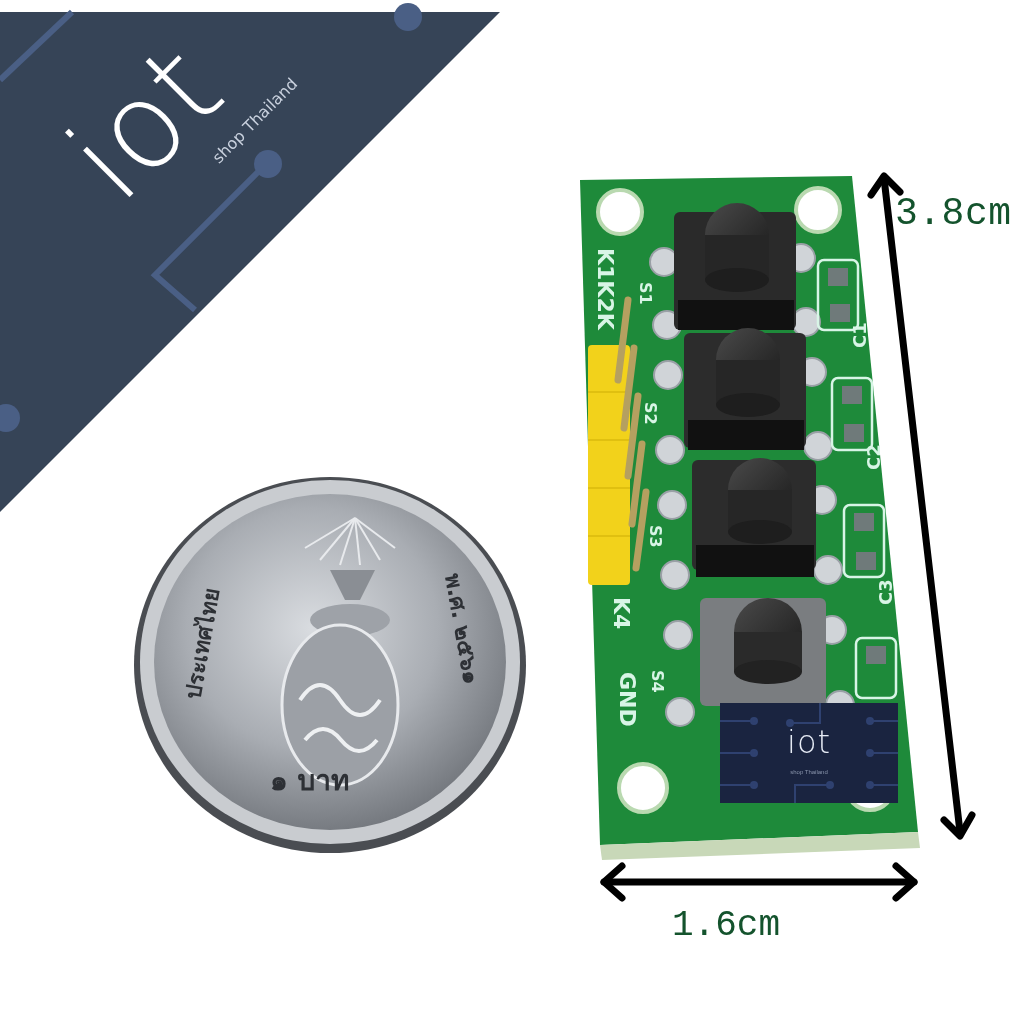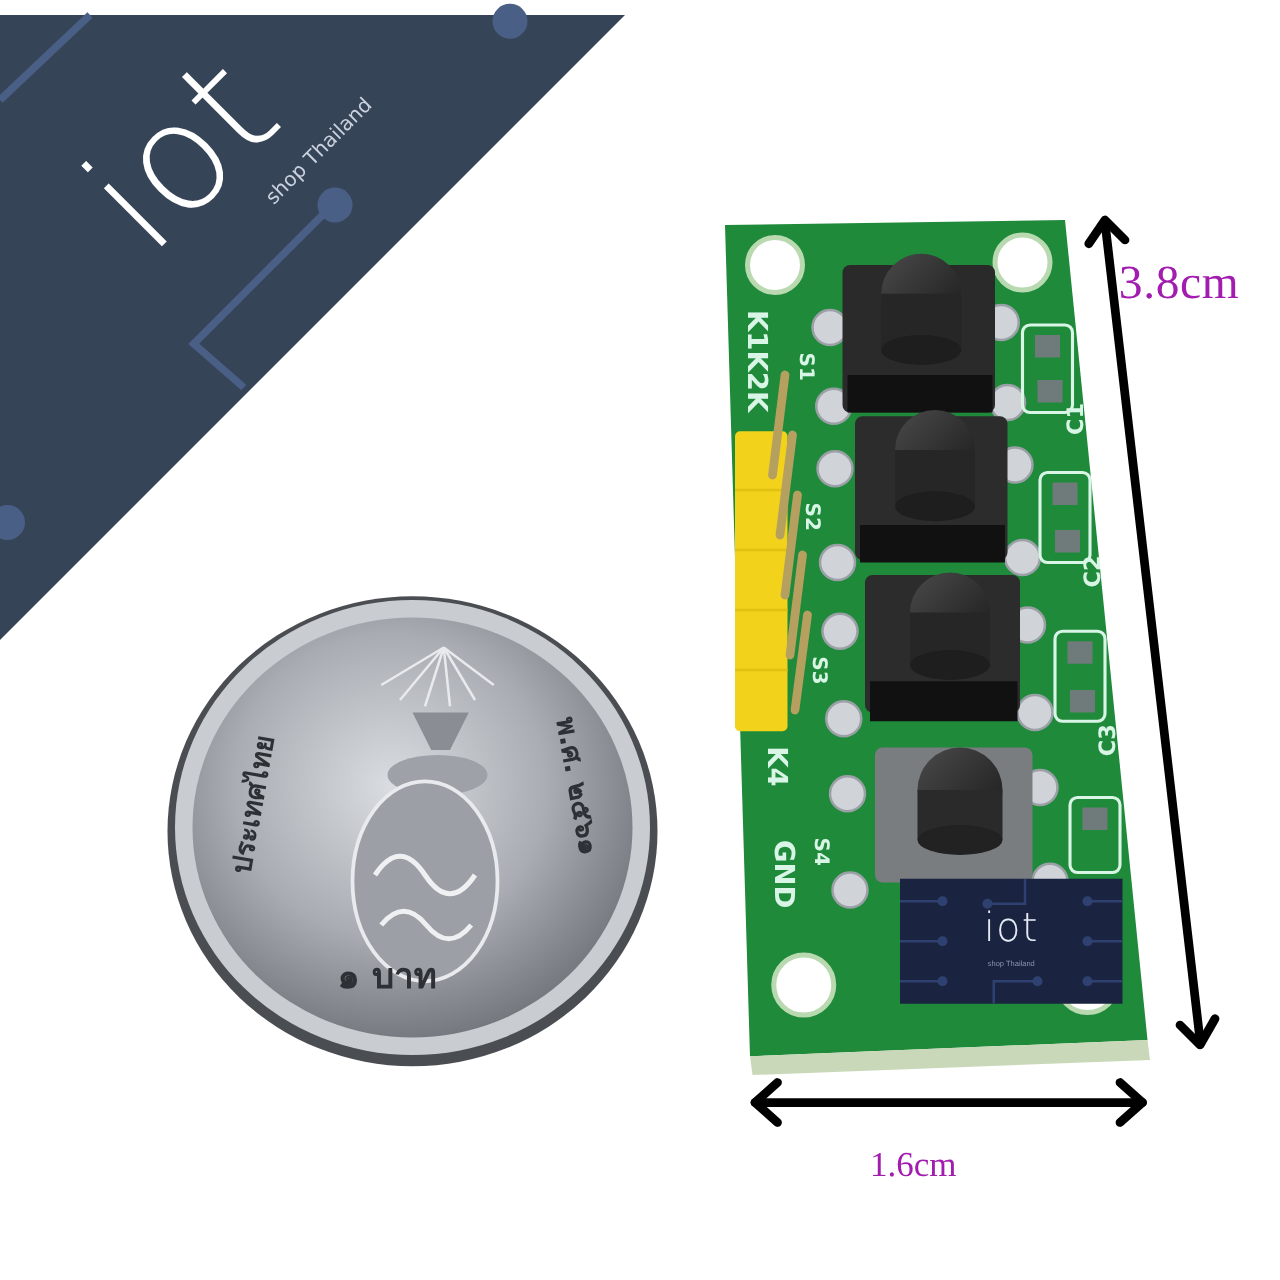--- a/index.html
+++ b/index.html
@@ -1,20 +1,20 @@
 <!DOCTYPE html>
 <html><head>
 <meta charset="utf-8">
 <style>
   html, body { margin: 0; padding: 0; background: #ffffff; }
   body { width: 1024px; height: 1024px; position: relative; overflow: hidden; font-family: "Liberation Sans", sans-serif; }
   .layer { position: absolute; left: 0; top: 0; width: 1024px; height: 1024px; }
-  .dim-label { position: absolute; color: #a21caf; font-family: Liberation Serif, serif; margin-top: 12px; }
+  .dim-label { position: absolute; color: #14532d; font-family: Liberation Mono, monospace; }
   #label-h { left: 895px; top: 192px; font-size: 38px; letter-spacing: 0.5px; }
-  #label-w { left: 696px; top: 905px; font-size: 28px; }
+  #label-w { left: 672px; top: 905px; font-size: 36px; }
   .silk { fill: none; stroke: #d8f5e6; stroke-width: 2.5; }
   .silk-text { fill: #d8f5e6; font-family: "DejaVu Sans", sans-serif; font-weight: bold; }
 </style>
 </head>
 <body>
 
 <svg class="layer" viewBox="0 0 1024 1024">
   <polygon points="0,12 500,12 0,512" fill="#364457"></polygon>
 
   <g stroke="#4a5f85" stroke-width="6" fill="none">

